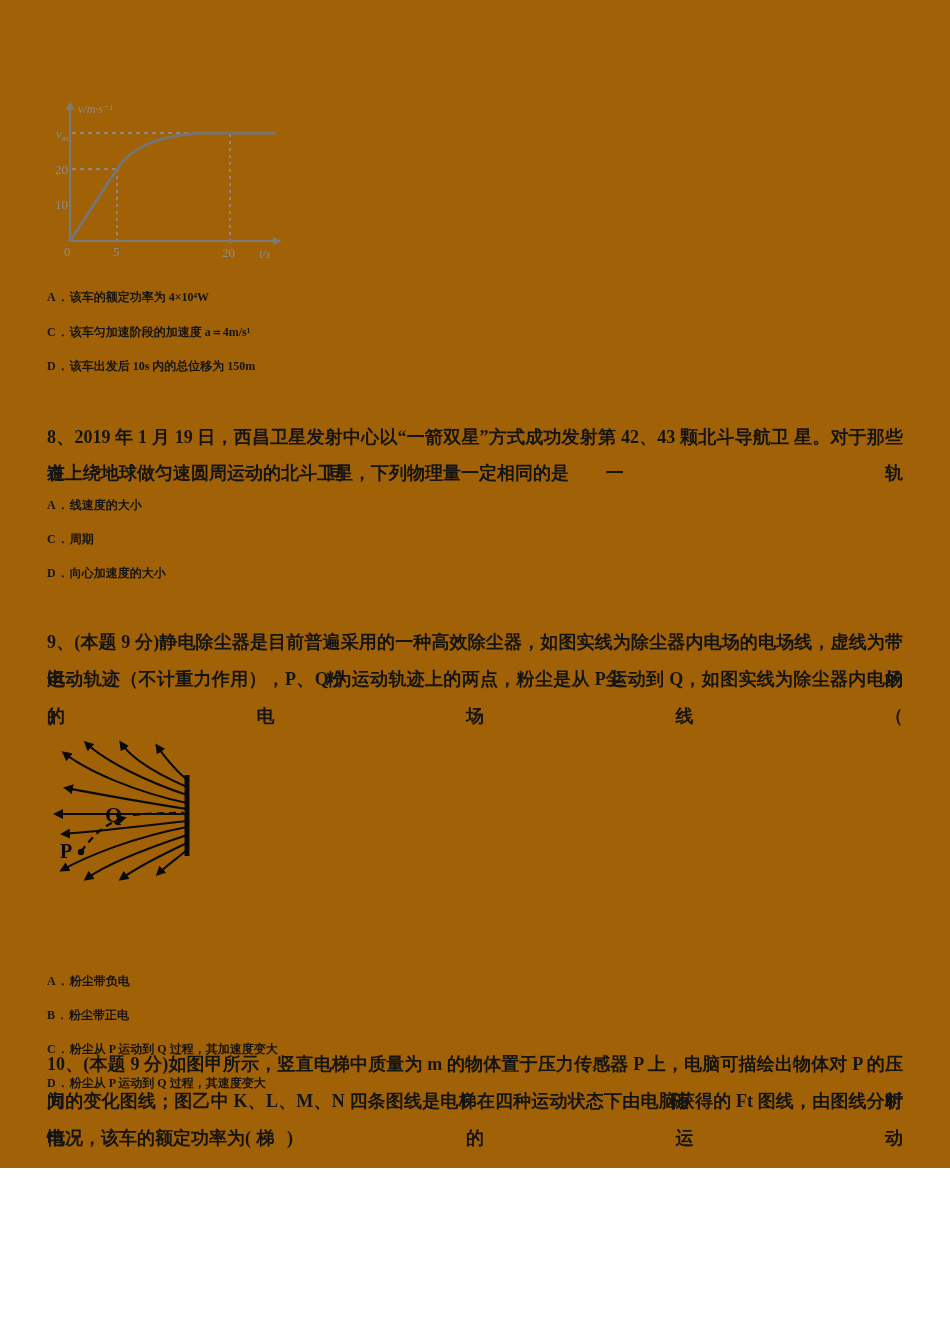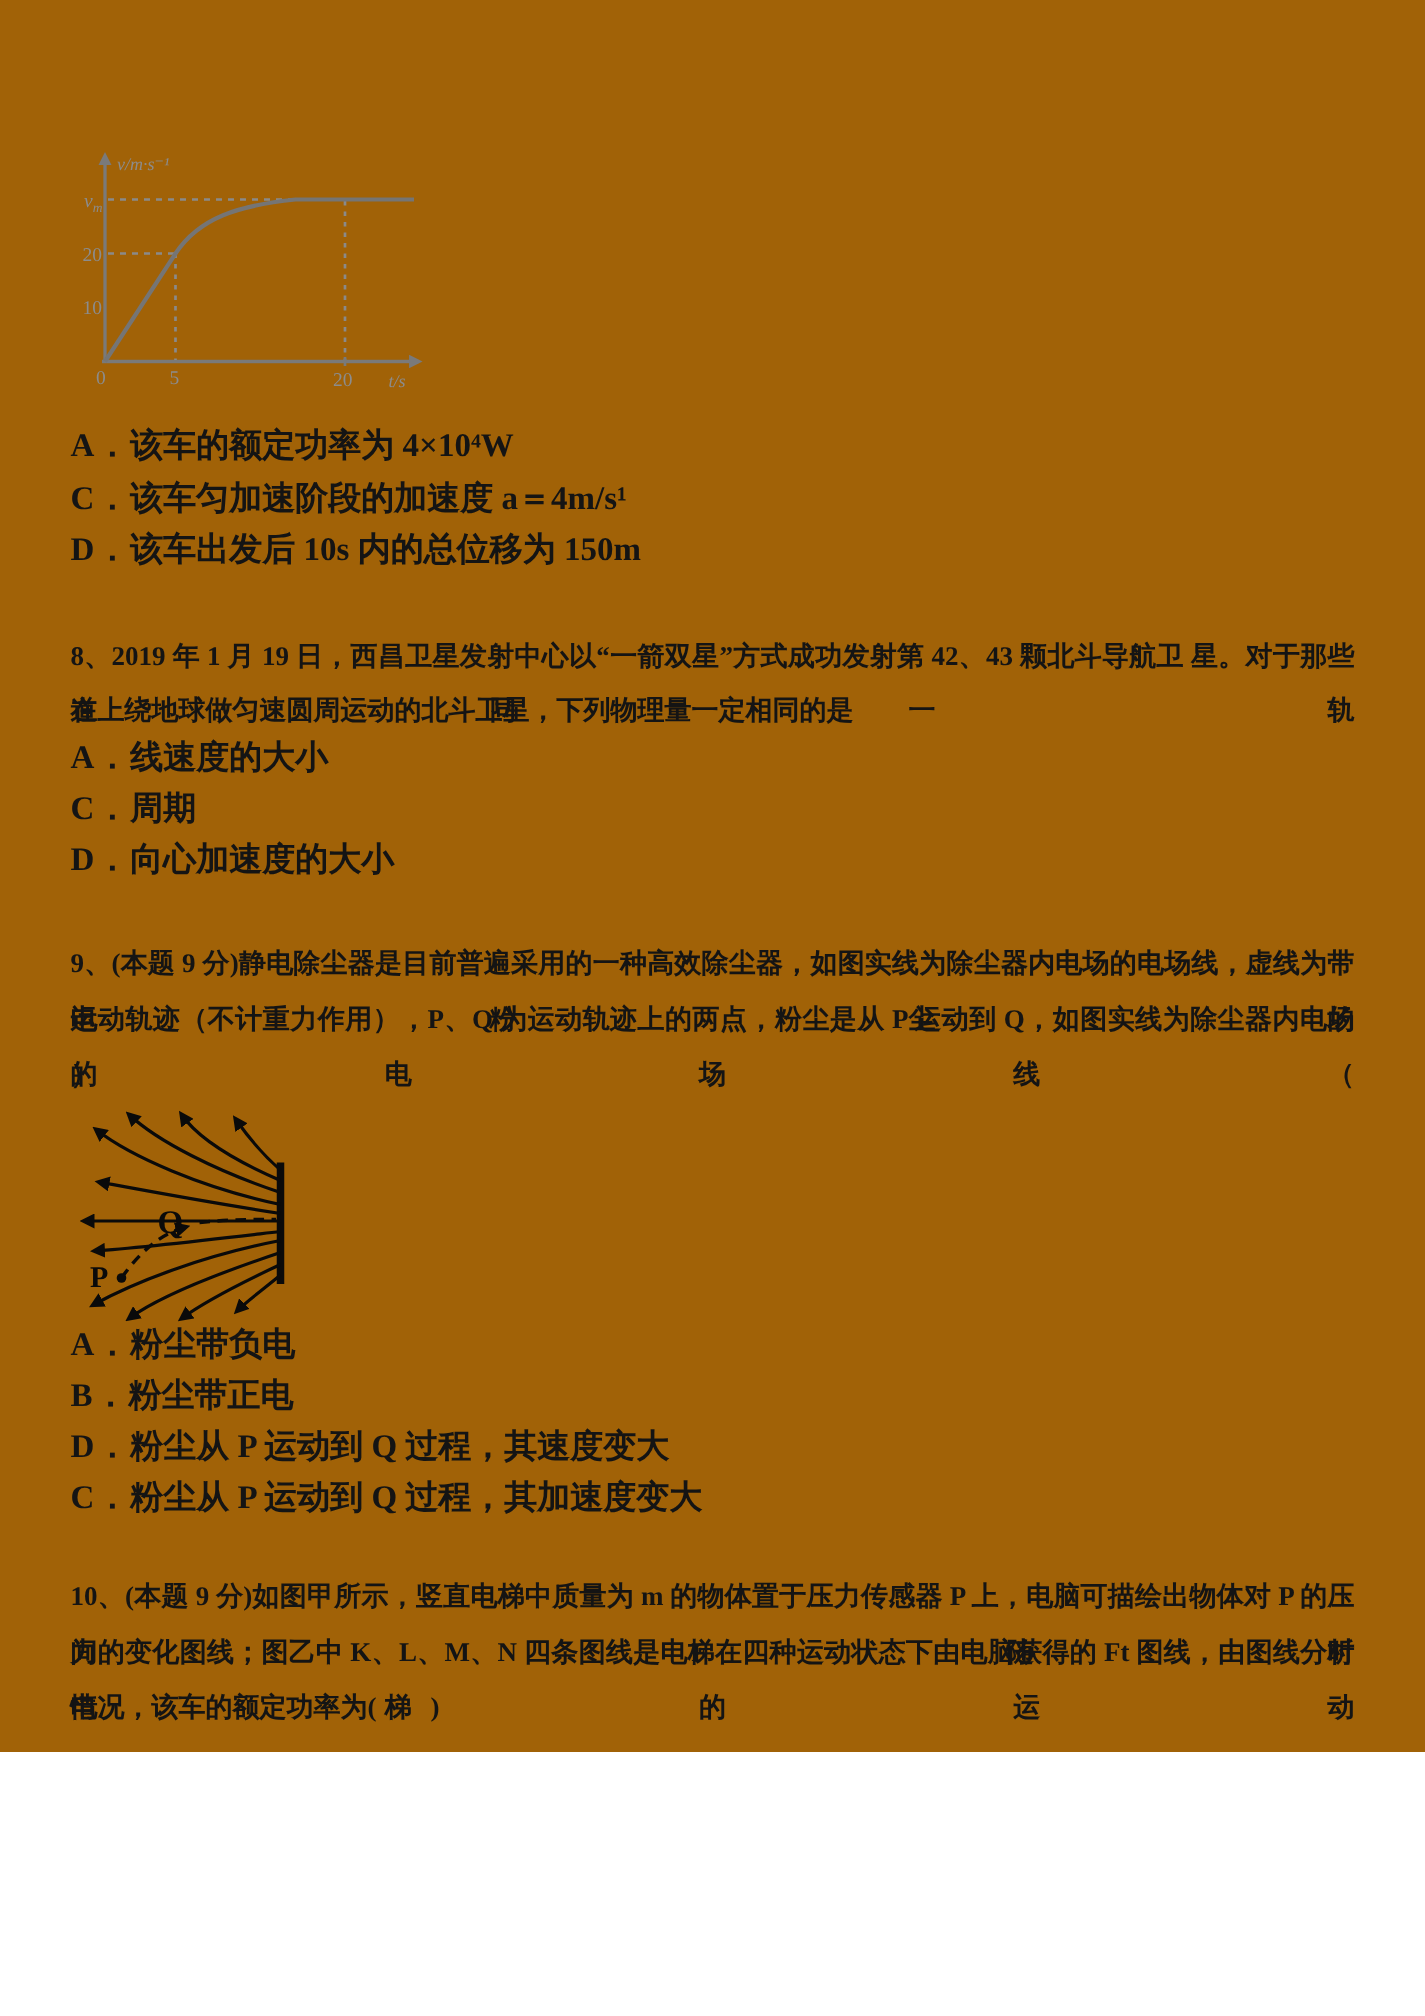--- a/index.html
+++ b/index.html
@@ -3,21 +3,21 @@
 <meta charset="utf-8">
 <style>
   html,body{margin:0;padding:0;background:#ffffff;}
   .page{
     position:relative;width:950px;height:1168px;background:#a16207;
     font-family:"Liberation Serif","DejaVu Serif",serif;color:#141414;overflow:hidden;
   }
   .block{position:absolute;left:47px;width:856px;}
   .line{height:35px;line-height:35px;font-size:18px;font-weight:600;white-space:nowrap;}
   .line.just{white-space:normal;text-align:justify;text-align-last:justify;}
-  .opt{height:35px;line-height:35px;font-size:22px;}
+  .opt{height:35px;line-height:35px;font-size:12px;}
   .opt .letter{font-weight:700;letter-spacing:1px;}
   .opt .txt{font-weight:600;}
   .q7opts .opt{height:34.7px;line-height:34.7px;}
   .q8opts .opt{height:34px;line-height:34px;}
   .q9opts .opt{height:34px;line-height:34px;}
   .q8stem .line{height:35.5px;line-height:35.5px;}
   .q9stem .line{height:37px;line-height:37px;}
   .q10stem .line{height:37px;line-height:37px;}
   .fig{position:absolute;}
   svg text{font-family:"Liberation Serif","DejaVu Serif",serif;}
@@ -105,25 +105,25 @@
       </g>
 
       <path d="M46,124 C60,104 74,94 89,90" fill="none" stroke="#0a0a0a" stroke-width="2.3" stroke-dasharray="7,5" marker-end="url(#ab)"></path>
       <path d="M98,87 C116,85 134,85 149,85" fill="none" stroke="#0a0a0a" stroke-width="2.3" stroke-dasharray="7,5"></path>
       <circle cx="46" cy="124" r="3.2" fill="#0a0a0a"></circle>
       <text x="70" y="94" font-size="22" font-weight="bold" fill="#0a0a0a">Q</text>
       <text x="25" y="130" font-size="20" font-weight="bold" fill="#0a0a0a">P</text>
     </svg>
   </div>
 
-  <div class="block q9opts" style="top:879px;">
+  <div class="block q9opts" style="top:964px;">
     <div class="opt"><span class="letter">A．</span><span class="txt">粉尘带负电</span></div>
     <div class="opt"><span class="letter">B．</span><span class="txt">粉尘带正电</span></div>
+    <div class="opt"><span class="letter">C．</span><span class="txt">粉尘从 P 运动到 Q 过程，其加速度变大</span></div>
     <div class="opt"><span class="letter">D．</span><span class="txt">粉尘从 P 运动到 Q 过程，其速度变大</span></div>
-    <div class="opt"><span class="letter">C．</span><span class="txt">粉尘从 P 运动到 Q 过程，其加速度变大</span></div>
   </div>
 
   <div class="block q10stem" style="top:1046px;">
     <div class="line just">10、(本题 9 分)如图甲所示，竖直电梯中质量为 m 的物体置于压力传感器 P 上，电脑可描绘出物体对 P 的压力 F 随时</div>
     <div class="line just">间的变化图线；图乙中 K、L、M、N 四条图线是电梯在四种运动状态下由电脑获得的 Ft 图线，由图线分析电梯的运动</div>
     <div class="line">情况，该车的额定功率为(　　)</div>
   </div>
 
 </div>
 

